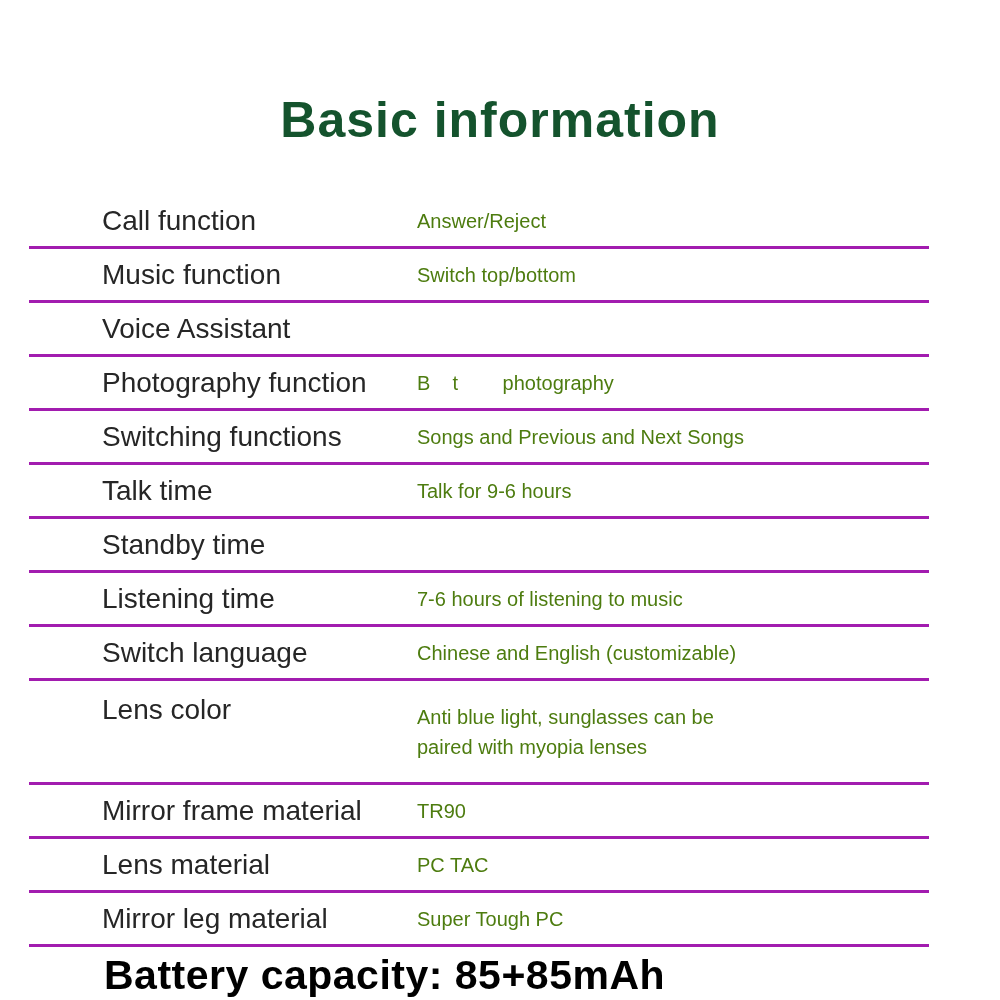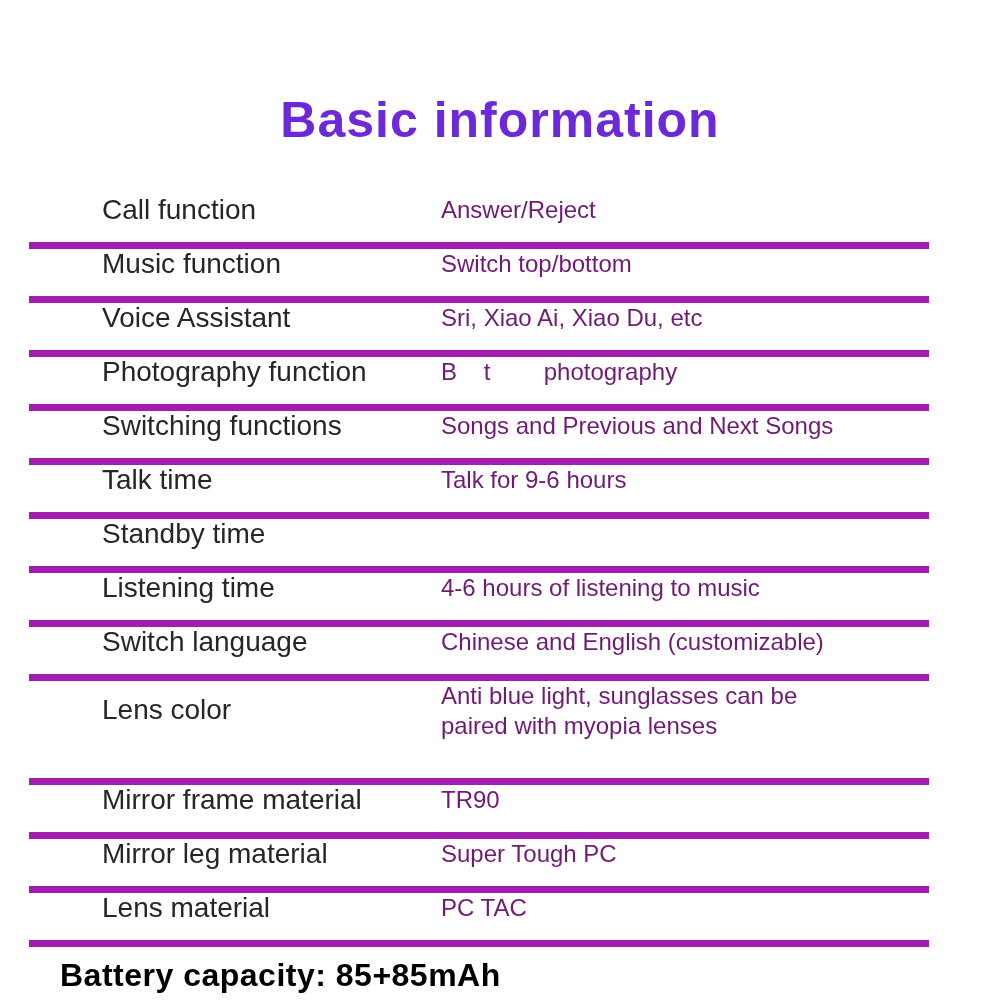--- a/index.html
+++ b/index.html
@@ -16,60 +16,60 @@
     overflow: hidden;
   }
   .title {
     margin: 0;
     padding-top: 90px;
     font-size: 50px;
     line-height: 60px;
     font-weight: 700;
     letter-spacing: 1px;
     text-align: center;
-    color: #6d28d9;
+    color: #14532d;
   }
   .table {
     margin: 45px 0 0 29px;
     width: 900px;
   }
   .row {
     box-sizing: border-box;
     display: flex;
+    align-items: center;
     height: 54px;
-    border-bottom: 7px solid #a21caf;
-    gap: 24px;
+    border-bottom: 3px solid #a21caf;
   }
   .row.tall {
     height: 104px;
   }
   .label {
     box-sizing: border-box;
     flex: 0 0 388px;
     padding-left: 73px;
     font-size: 28px;
     line-height: 30px;
     color: #262626;
   }
   .row.tall .label {
     align-self: flex-start;
     padding-top: 14px;
   }
   .value {
     flex: 1;
-    font-size: 24px;
+    font-size: 20px;
     line-height: 30px;
-    color: #701a75;
+    color: #4d7c0f;
     white-space: pre-line;
     padding-right: 10px;
   }
   .footer {
     margin-top: 8px;
-    padding-left: 60px;
-    font-size: 32px;
+    padding-left: 104px;
+    font-size: 41px;
     line-height: 40px;
     font-weight: 700;
     letter-spacing: 0.5px;
     color: #000000;
   }
 </style>
 </head>
 <body>
 
 <div class="page">
@@ -81,21 +81,20 @@
     <div class="value">Answer/Reject</div>
   </div>
 
   <div class="row">
     <div class="label">Music function</div>
     <div class="value">Switch top/bottom</div>
   </div>
 
   <div class="row">
     <div class="label">Voice Assistant</div>
-    <div class="value">Sri, Xiao Ai, Xiao Du, etc</div>
   </div>
 
   <div class="row">
     <div class="label">Photography function</div>
     <div class="value">B&nbsp;&nbsp;&nbsp;&nbsp;t&nbsp;&nbsp;&nbsp;&nbsp;&nbsp;&nbsp;&nbsp;&nbsp;photography</div>
   </div>
 
   <div class="row">
     <div class="label">Switching functions</div>
     <div class="value">Songs and Previous and Next Songs</div>
@@ -105,44 +104,44 @@
     <div class="label">Talk time</div>
     <div class="value">Talk for 9-6 hours</div>
   </div>
 
   <div class="row">
     <div class="label">Standby time</div>
   </div>
 
   <div class="row">
     <div class="label">Listening time</div>
-    <div class="value">4-6 hours of listening to music</div>
+    <div class="value">7-6 hours of listening to music</div>
   </div>
 
   <div class="row">
     <div class="label">Switch language</div>
     <div class="value">Chinese and English (customizable)</div>
   </div>
 
   <div class="row tall">
     <div class="label">Lens color</div>
     <div class="value">Anti blue light, sunglasses can be
 paired with myopia lenses</div>
   </div>
 
   <div class="row">
     <div class="label">Mirror frame material</div>
     <div class="value">TR90</div>
   </div>
 
   <div class="row">
-    <div class="label">Mirror leg material</div>
-    <div class="value">Super Tough PC</div>
+    <div class="label">Lens material</div>
+    <div class="value">PC TAC</div>
   </div>
 
   <div class="row">
-    <div class="label">Lens material</div>
-    <div class="value">PC TAC</div>
+    <div class="label">Mirror leg material</div>
+    <div class="value">Super Tough PC</div>
   </div>
 </div>
 
   <div class="footer">Battery capacity: 85+85mAh</div>
 </div>
 
 </body></html>

